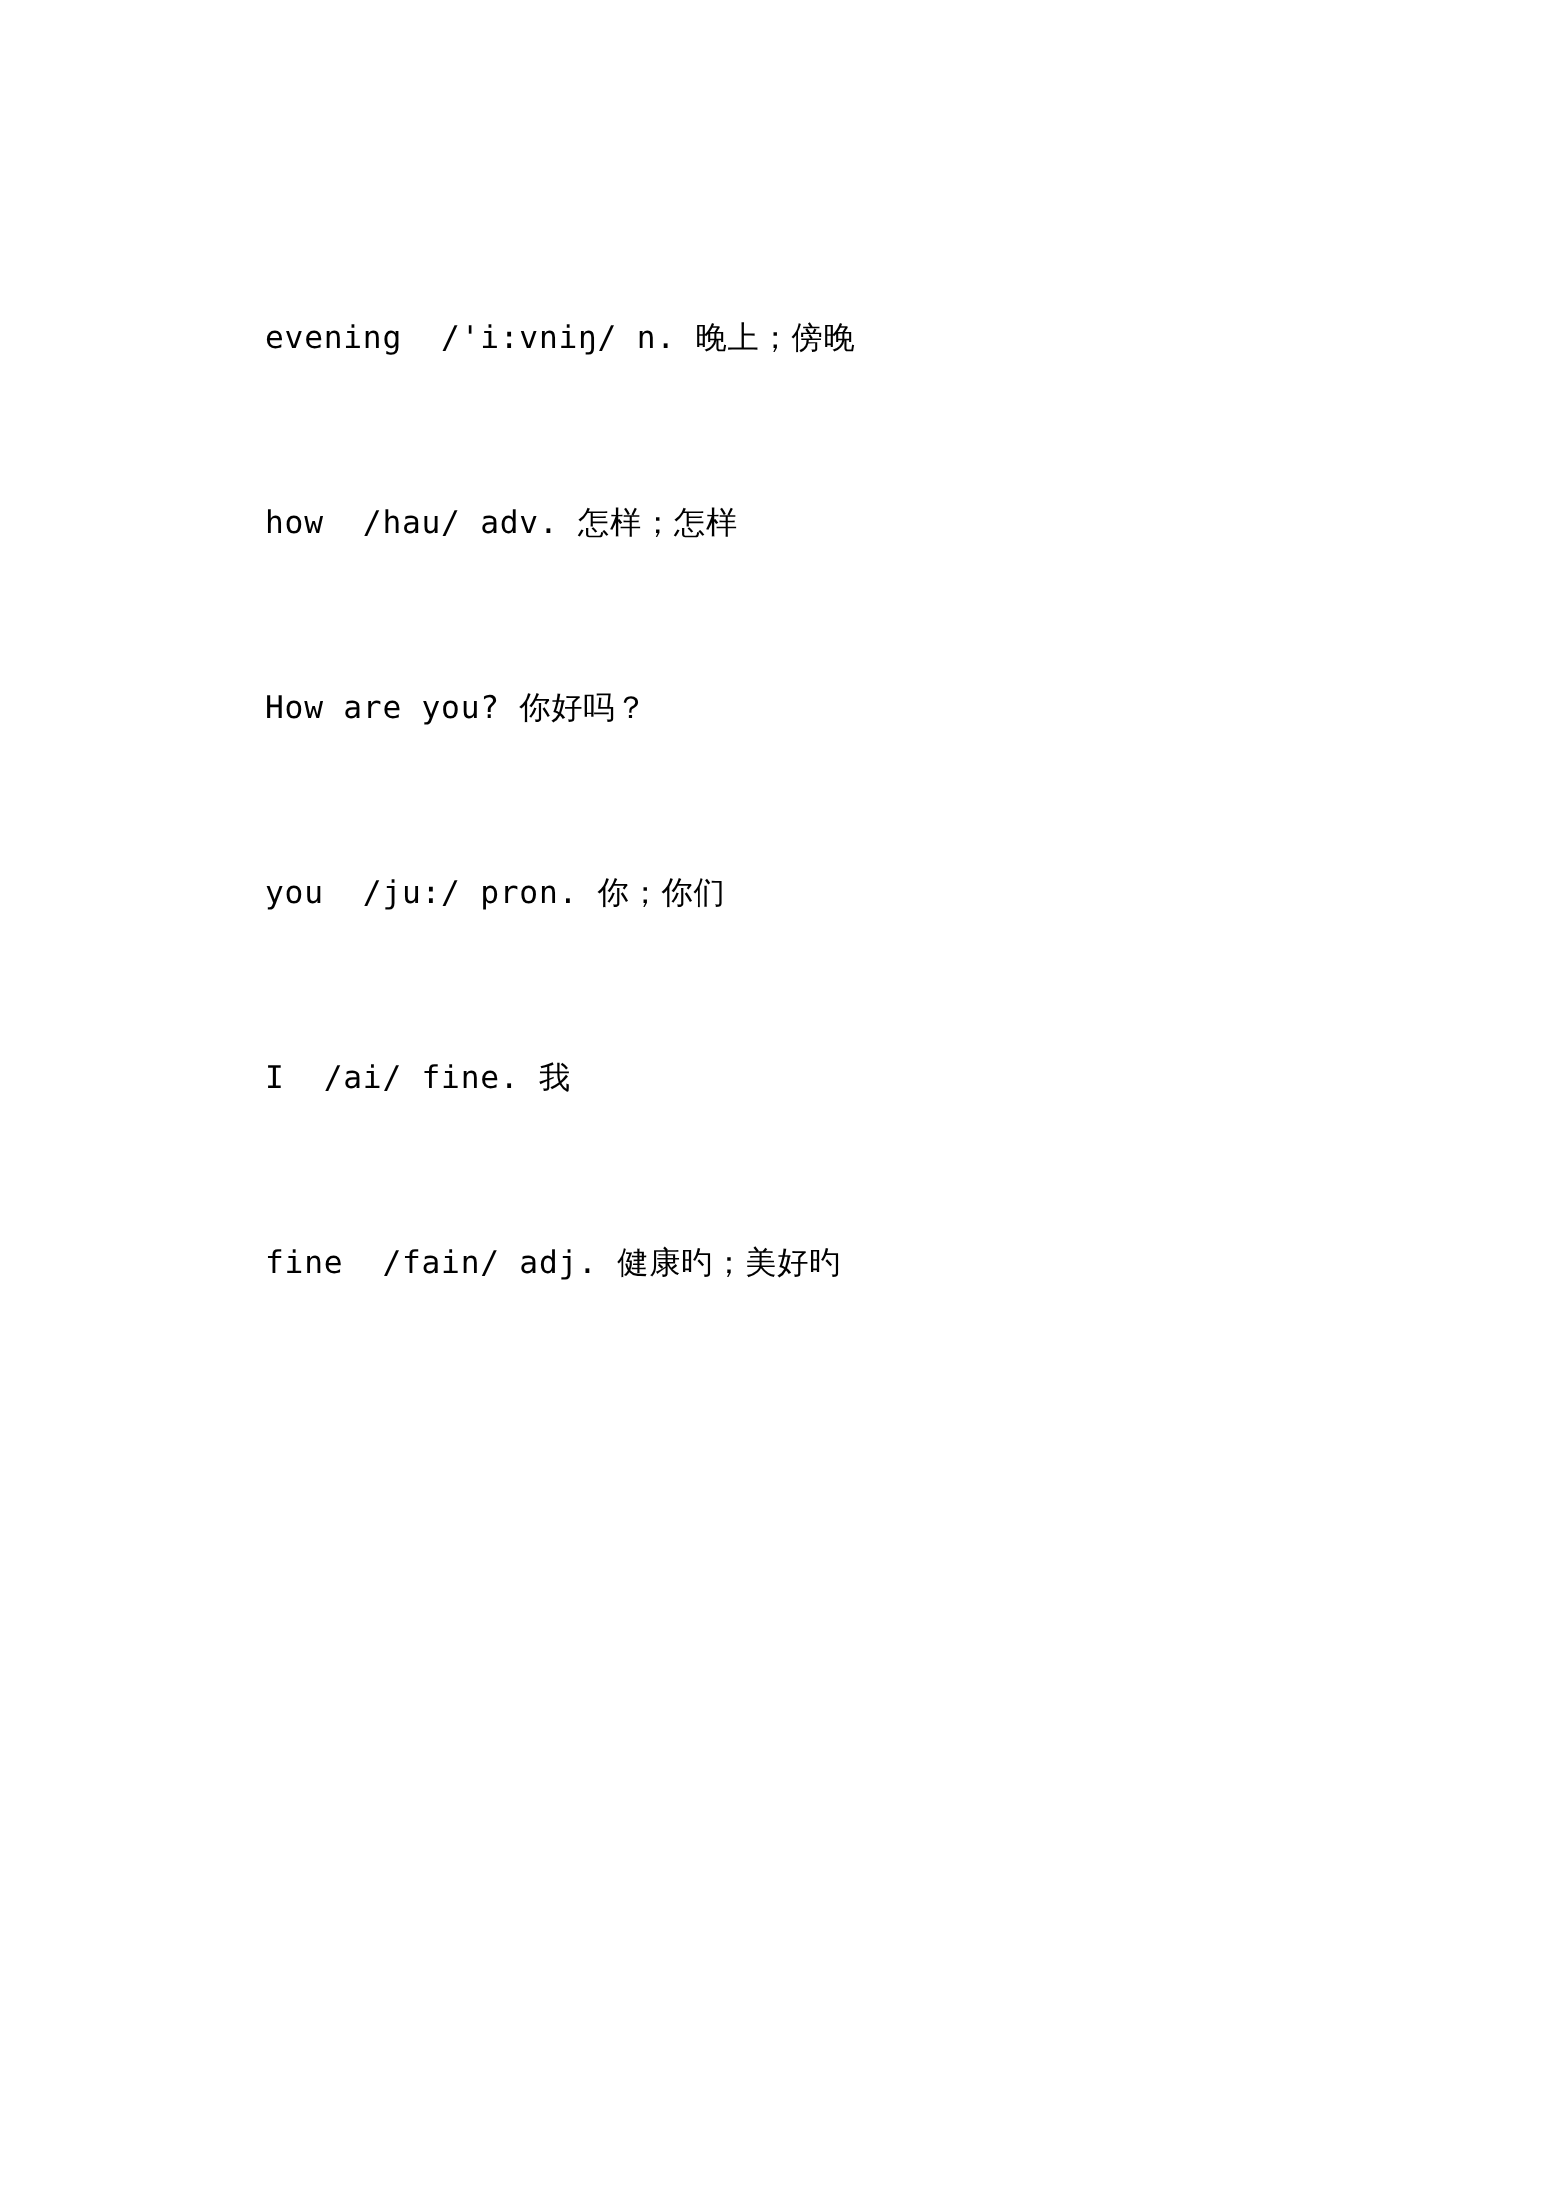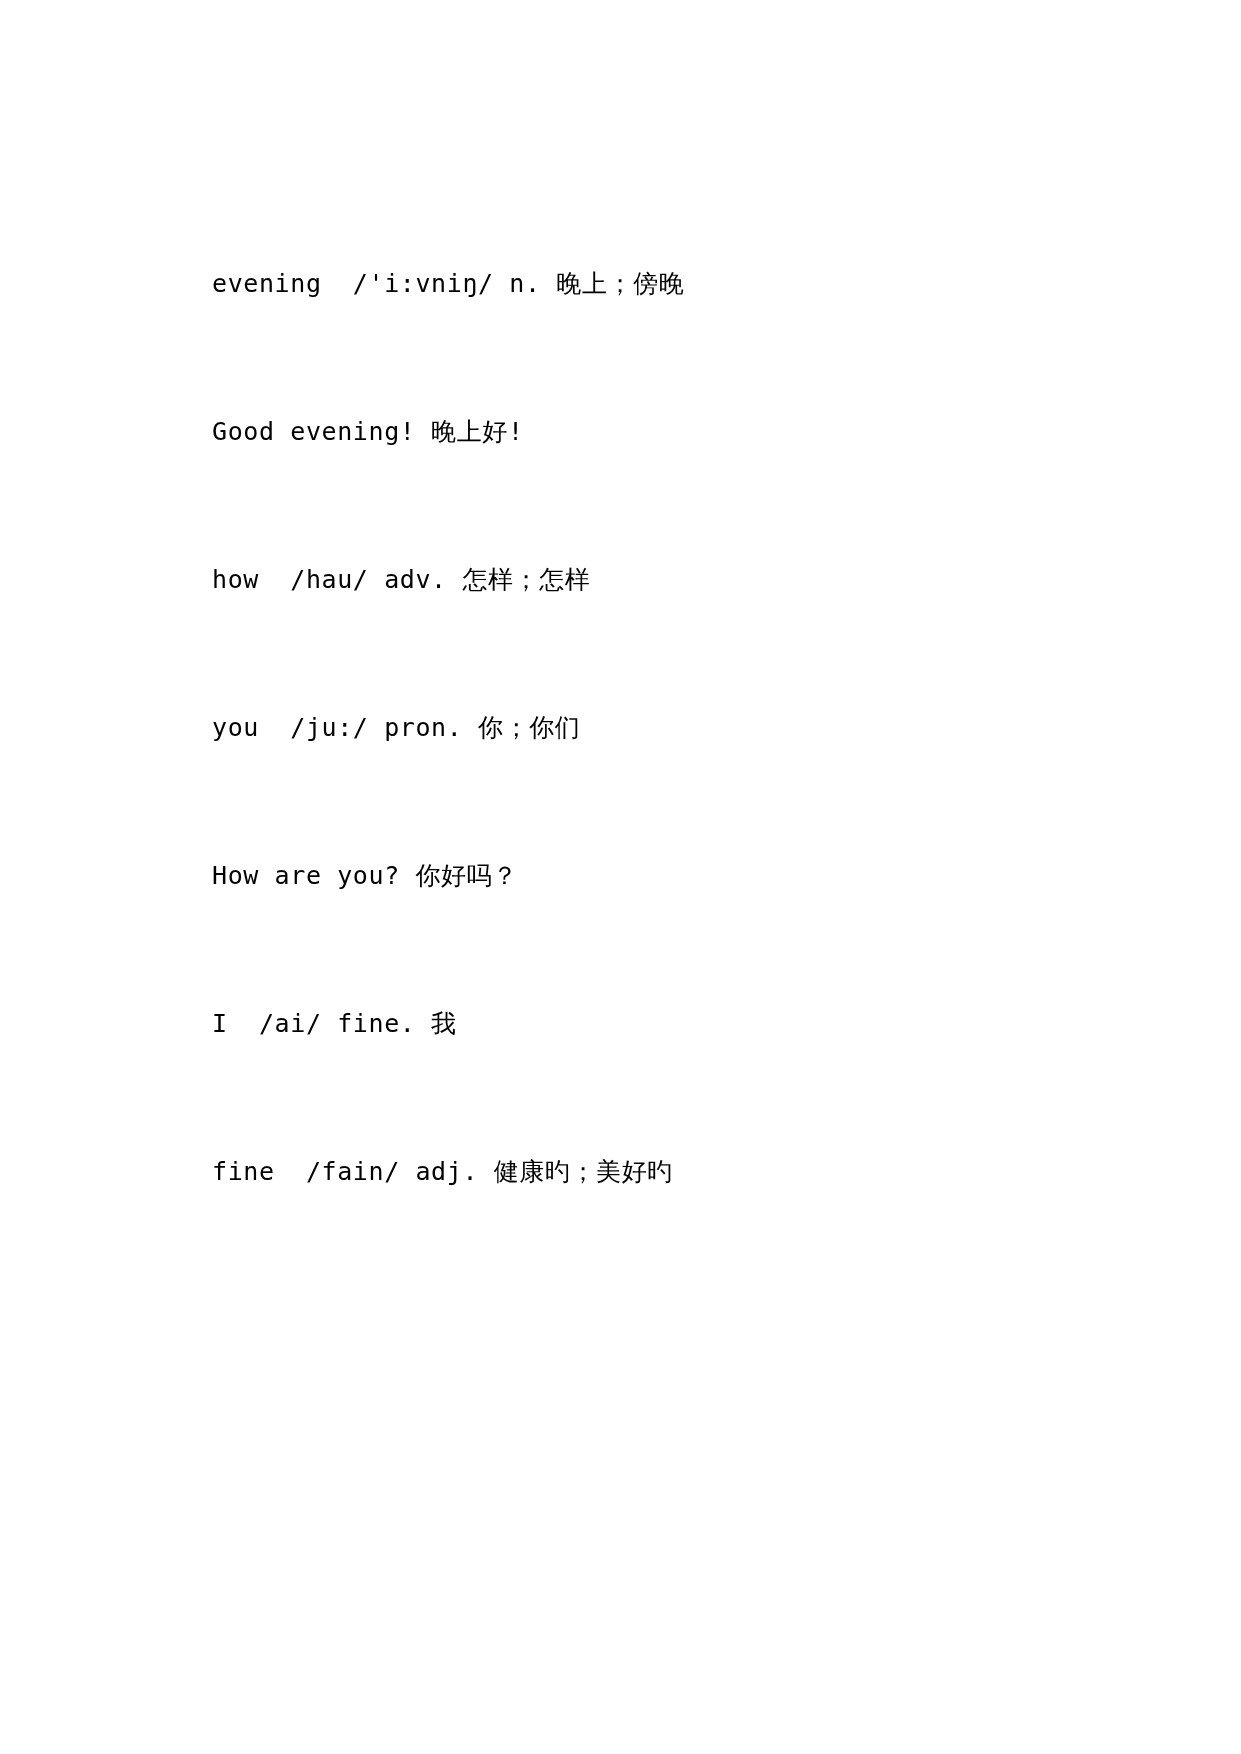--- a/index.html
+++ b/index.html
@@ -17,41 +17,40 @@
   .page {
     position: relative;
     width: 1241px;
     height: 1754px;
     box-sizing: border-box;
     padding: 0;
   }
   .content {
     position: absolute;
     left: 212px;
-    top: 269px;
+    top: 255px;
     width: 880px;
   }
   .entry {
     font-size: 25px;
     line-height: 1.2;
     letter-spacing: 0.6px;
     white-space: pre;
     margin: 0 0 118px 0;
     font-weight: 500;
   }
   .entry:last-child {
     margin-bottom: 0;
   }
 </style>
 </head>
 <body>
 
 <div class="page">
   <div class="content">
     <p class="entry">evening  /'i:vniŋ/ n. 晚上；傍晚</p>
-    <p class="entry">Good evening! 晚上好!</p>
     <p class="entry">how  /hau/ adv. 怎样；怎样</p>
+    <p class="entry">How are you? 你好吗？</p>
     <p class="entry">you  /ju:/ pron. 你；你们</p>
-    <p class="entry">How are you? 你好吗？</p>
     <p class="entry">I  /ai/ fine. 我</p>
     <p class="entry">fine  /fain/ adj. 健康旳；美好旳</p>
   </div>
 </div>
 
 </body></html>

